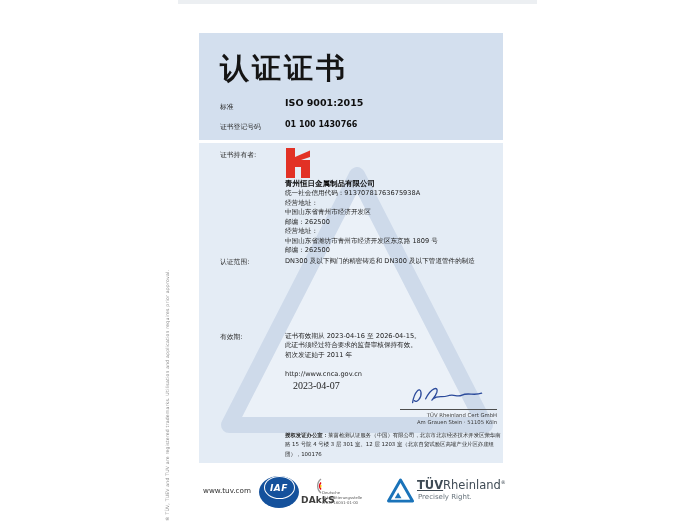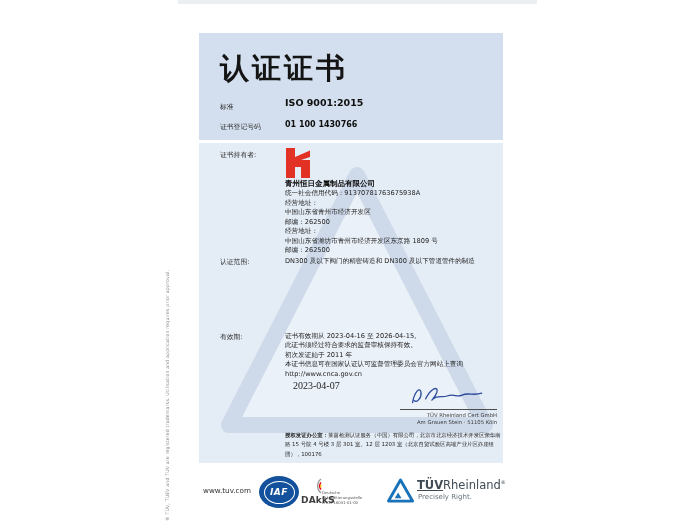--- a/index.html
+++ b/index.html
@@ -33,21 +33,21 @@
   .signature{position:absolute;left:208px;top:240px;width:84px;height:26px;}
   .sig-line{position:absolute;left:201px;top:266px;width:97px;border-top:1px solid #4d4d4d;}
   .signatory{position:absolute;left:150px;width:148px;text-align:right;font-size:5.3px;color:#3b3b3b;}
   .sig1{top:269px;} .sig2{top:276px;}
   .office{position:absolute;left:86px;top:288px;width:216px;margin:0;font-size:5.4px;
           line-height:1.75;color:#1f1f1f;}
   .office-lbl{font-weight:bold;}
   
   .website{position:absolute;left:203px;top:486px;font-size:7.2px;color:#2e2e2e;}
   .iaf{position:absolute;left:259px;top:476px;width:40px;height:32px;border-radius:50%;
-       background:#14519c;display:flex;align-items:center;justify-content:center;}
+       background:#14519c;display:flex;align-items:flex-start;justify-content:center;}
   .iaf-inner{width:29px;height:21px;border-radius:50%;border:1px solid #ffffff;
              display:flex;align-items:center;justify-content:center;}
   .iaf-txt{color:#ffffff;font-size:9px;font-weight:bold;font-style:italic;letter-spacing:.5px;}
   .dakks{position:absolute;left:301px;top:478px;display:flex;align-items:center;gap:1px;flex-direction:column;}
   .dakks-arcs{width:13px;height:16px;}
   .dakks-name{font-size:9px;font-weight:bold;color:#3f3f3e;letter-spacing:.2px;}
   .dakks-sub{position:absolute;left:322px;top:491px;font-size:3.8px;line-height:1.3;color:#555;}
   .tuv-tri{position:absolute;left:387px;top:478px;width:27px;height:25px;}
   .tuv-word{position:absolute;left:417px;top:478px;font-size:11.5px;color:#3e4a54;}
   .tuv-word .b{font-weight:bold;text-decoration:underline;}
@@ -97,21 +97,20 @@
     <div class="info" style="top:103px">邮编：262500</div>
 
     <div class="lbl scope-lbl">认证范围:</div>
     <div class="scope-text">DN300 及以下阀门的精密铸造和 DN300 及以下管道管件的制造</div>
 
 
     <div class="lbl valid-lbl">有效期:</div>
     <div class="vline" style="top:189px">证书有效期从 2023-04-16 至 2026-04-15。</div>
     <div class="vline" style="top:198.4px">此证书须经过符合要求的监督审核保持有效。</div>
     <div class="vline" style="top:207.8px">初次发证始于 2011 年</div>
-    <div class="vline" style="top:217.2px">本证书信息可在国家认证认可监督管理委员会官方网站上查询</div>
     <div class="vline" style="top:226.6px">http://www.cnca.gov.cn</div>
 
     <div class="issue-date">2023-04-07</div>
 
     <svg class="signature" viewBox="0 0 90 26" xmlns="http://www.w3.org/2000/svg">
       <path d="M6 20 C8 8 14 3 15 9 C16 15 10 21 8 18 M20 16 C26 4 34 2 32 9 C30 15 24 20 28 16 C33 12 38 15 43 13 C51 10 53 15 59 12 C65 9 72 13 80 10" fill="none" stroke="#2b4a9b" stroke-width="1.4" stroke-linecap="round"></path>
     </svg>
     <div class="sig-line"></div>
     <div class="signatory sig1">TÜV Rheinland Cert GmbH</div>
     <div class="signatory sig2">Am Grauen Stein · 51105 Köln</div>

